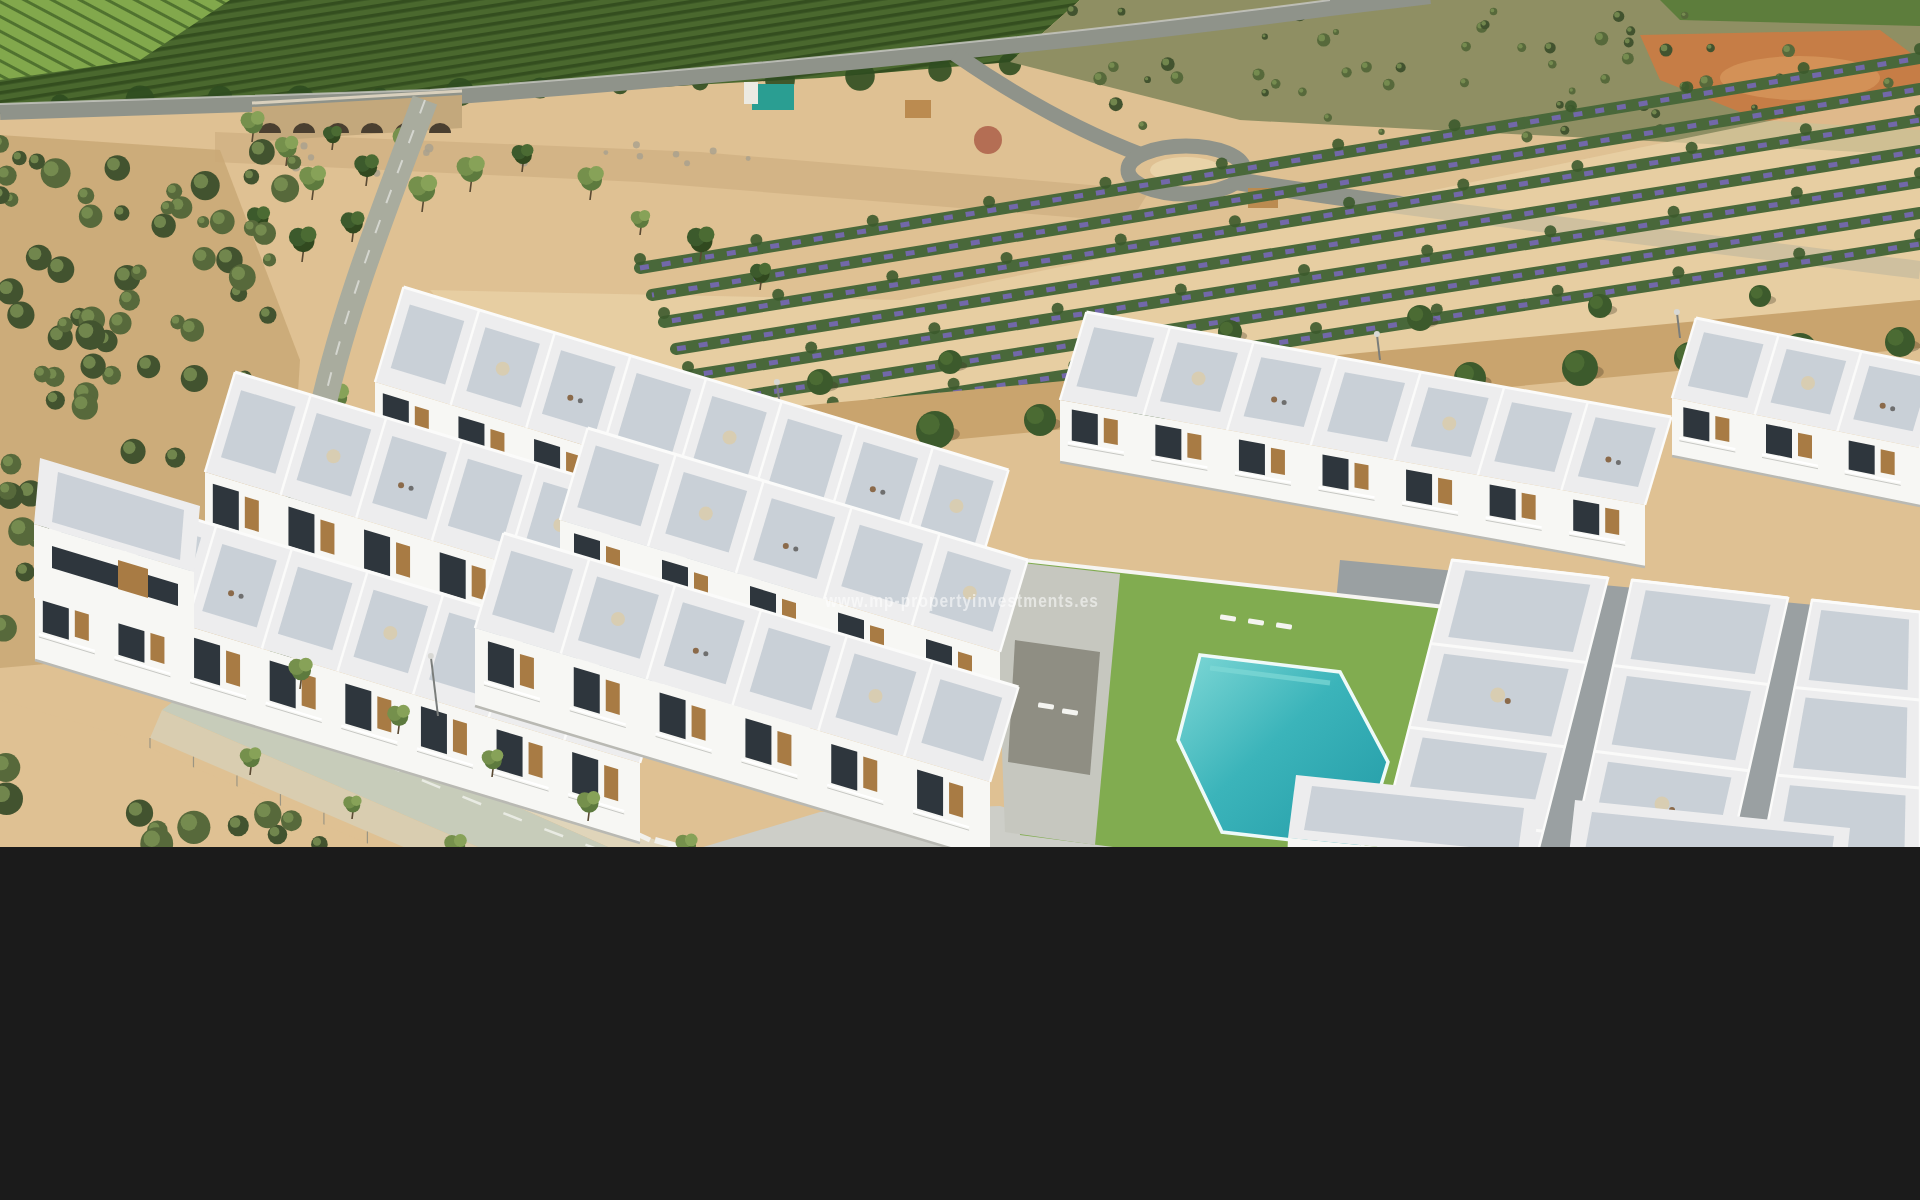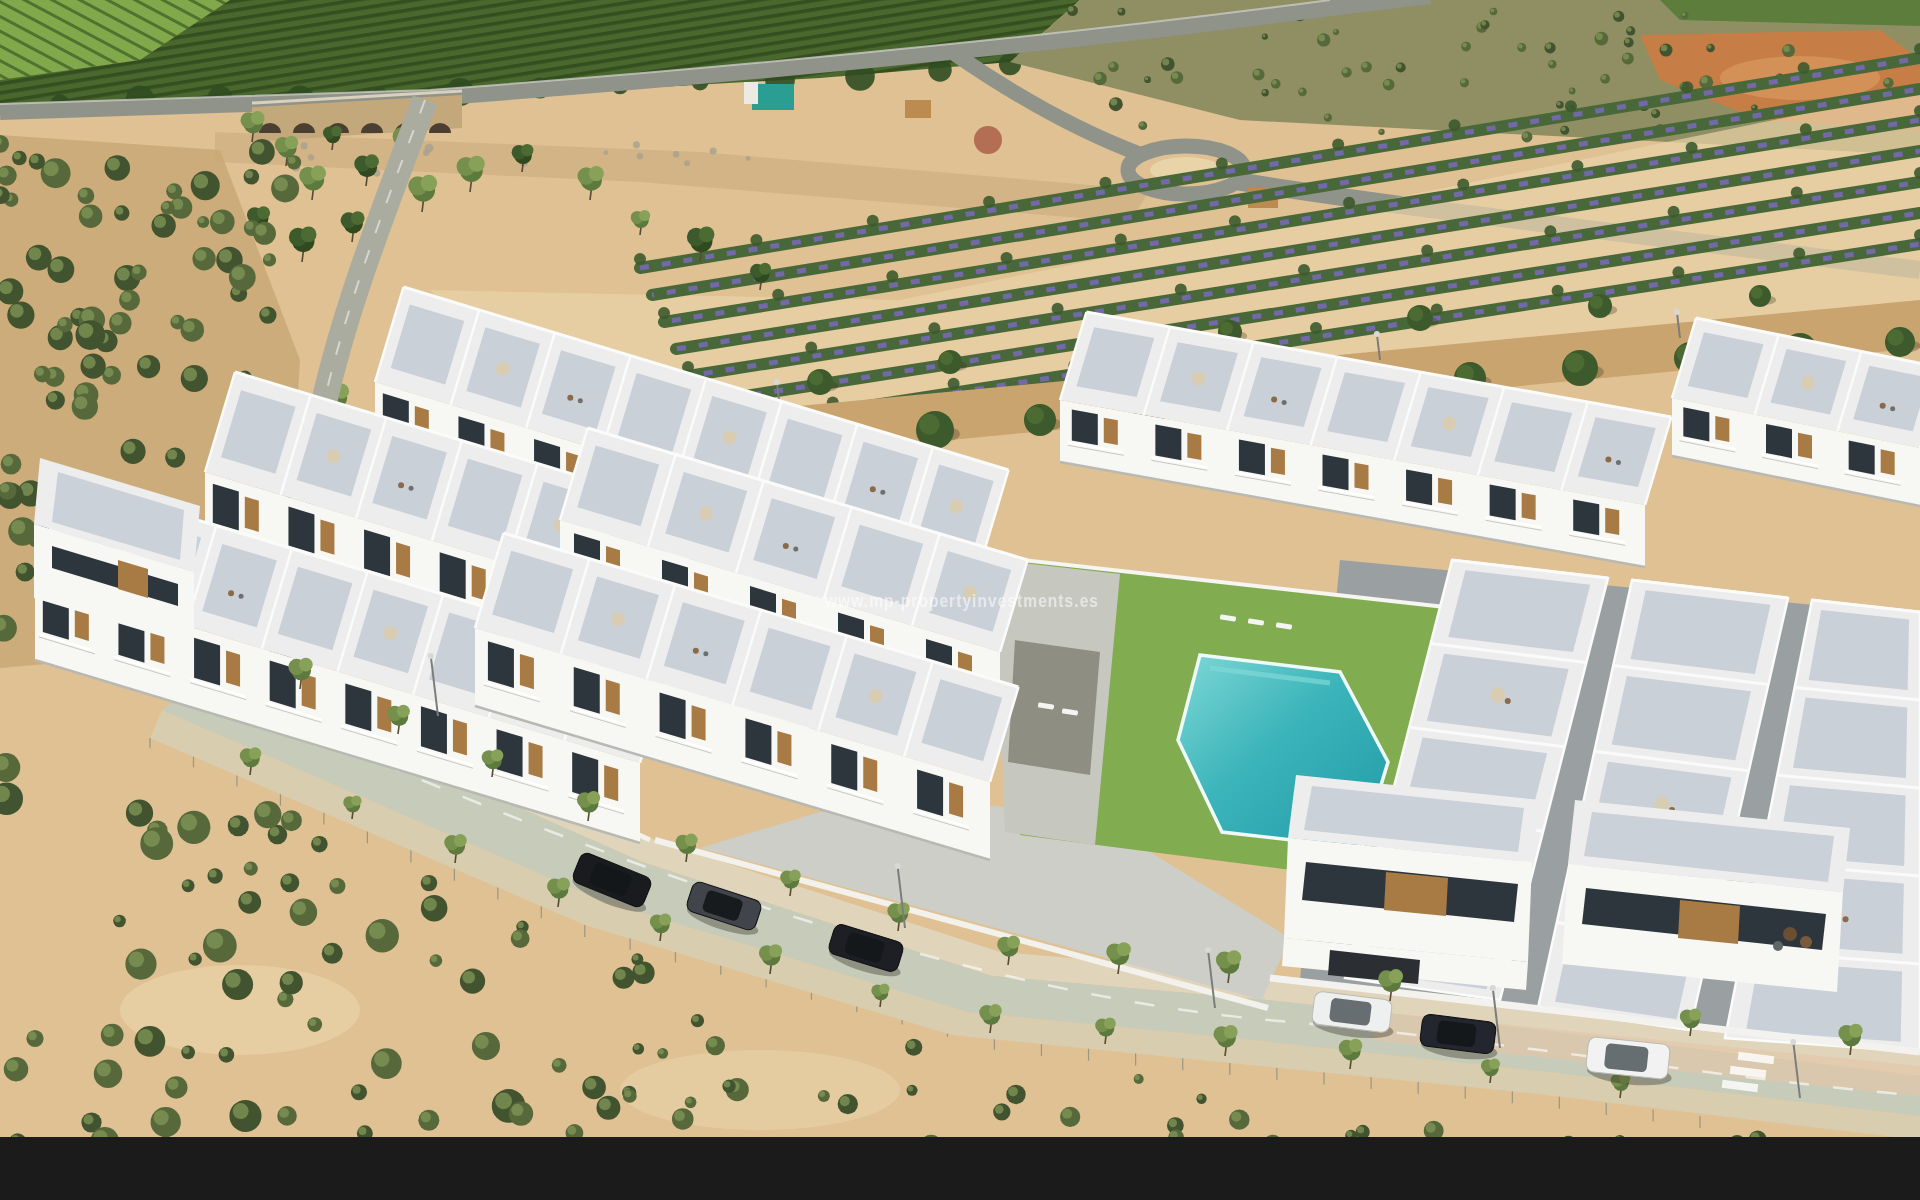--- a/index.html
+++ b/index.html
@@ -1,16 +1,16 @@
 <!DOCTYPE html>
 <html style="--sandBase: #dfc193; --sandPale: #e9d3a8; --sandDark: #c9a876; --dirtPath: #c9a46e; --orchard: #4a682e; --orchardRow: #33511f; --orchardLight: #7da049; --vineyard: #82a84c; --scrubHill: #8f8f63; --bushDark: #42532f; --bushMid: #57693b; --bushLight: #7d9355; --roadTop: #8f938a; --roadMain: #c7ccba; --roadLight: #d8d4bd; --sidewalk: #e0d5ba; --sidewalkLow: #d9cdb0; --sidewalkPink: #e3c6a8; --bridgeStone: #c3a87c; --archDark: #4a3f30; --riverbed: #d3b486; --stone: #a8a08f; --white: #f7f7f4; --buildingShade: #e6e6e2; --roofWhite: #ededee; --deckTile: #c6cdd5; --deckWarm: #c4c5bd; --wallGray: #9aa0a2; --glass: #2e363d; --wood: #a87b44; --parasol: #d8cdb2; --lawn: #81ac50; --poolDeep: #229aa6; --poolMain: #3bb4ba; --poolLight: #7fd8d6; --poolCoping: #eefaf8; --flowerGreen: #49683a; --flowerPurple: #7568b0; --treeOlive: #75904c; --treeDark: #3c5a2c; --trunk: #5a4a33; --excavation: #c67d46; --terracotta: #ad5f49; --container: #2a9e92; --hut: #bb8b50; --lamp: #7a7d7b; --fence: #8b8b7f; --watermark: rgba(255,255,255,0.55);"><head>
 <meta charset="utf-8">
 <style>
   html,body{margin:0;padding:0;background:#1b1b1b;}
-  .stage{width:1920px;height:1137px;position:relative;overflow:hidden;}
+  .stage{width:1920px;height:847px;position:relative;overflow:hidden;}
   svg{display:block;width:1920px;height:1200px;}
   .wm{font-family:"Liberation Sans",sans-serif;font-size:17.5px;letter-spacing:1.2px;
       fill:var(--watermark);font-weight:600;}
 </style>
 </head>
 <body>
 
 <div class="stage">
 <svg id="scene" viewBox="0 0 1920 1200">
   <defs>

